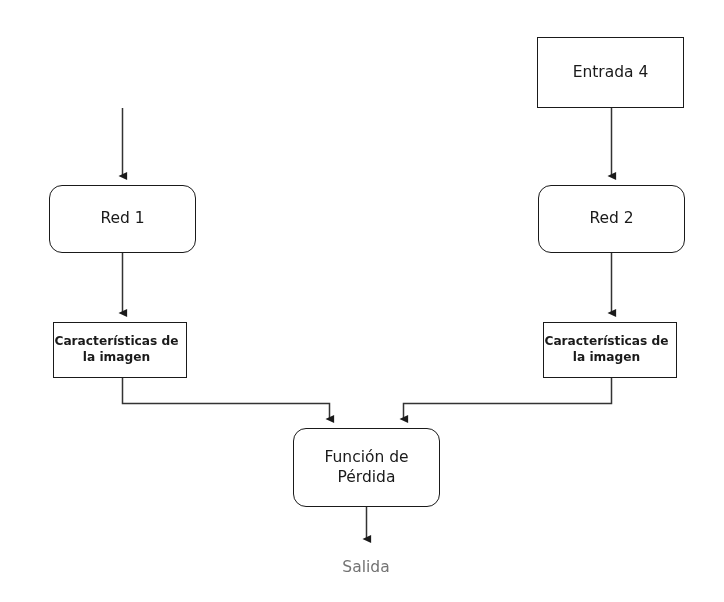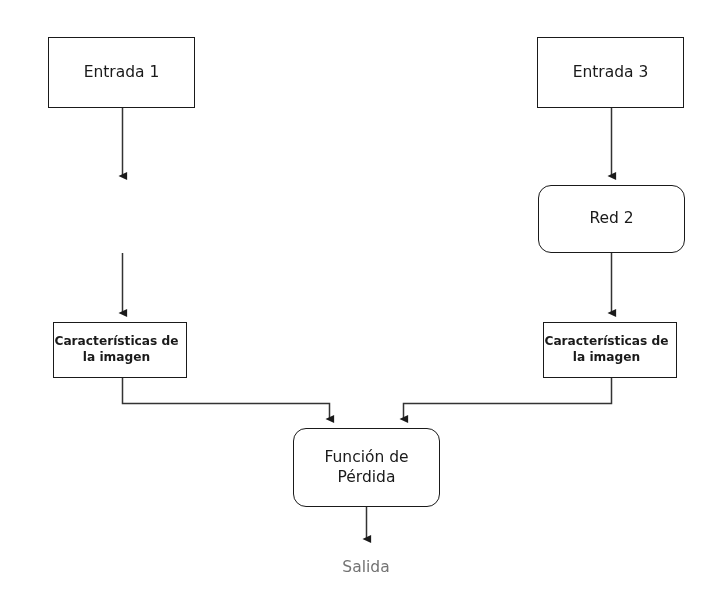--- a/index.html
+++ b/index.html
@@ -85,28 +85,28 @@
       <line x1="611.5" y1="253" x2="611.5" y2="313" marker-end="url(#ah)"></line>
 
       <path d="M122.5,378 L122.5,403.5 L329.5,403.5 L329.5,419" marker-end="url(#ah)"></path>
 
       <path d="M611.5,378 L611.5,403.5 L403.5,403.5 L403.5,419" marker-end="url(#ah)"></path>
 
       <line x1="366.5" y1="495" x2="366.5" y2="539" marker-end="url(#ah)"></line>
     </g>
   </svg>
 
-  <div class="node rect" style="left:48px; top:37px; width:147px; height:71px;">
-    <span class="label fs-main">Entrada 1</span>
+
+  <div class="node rect" style="left:537px; top:37px; width:147px; height:71px;">
+    <span class="label fs-main">Entrada 4</span>
   </div>
 
-  <div class="node rect" style="left:537px; top:37px; width:147px; height:71px;">
-    <span class="label fs-main">Entrada 3</span>
+  <div class="node rounded" style="left:49px; top:185px; width:147px; height:68px;">
+    <span class="label fs-main">Red 1</span>
   </div>
-
 
   <div class="node rounded" style="left:538px; top:185px; width:147px; height:68px;">
     <span class="label fs-main">Red 2</span>
   </div>
 
   <div class="node rect overflow" style="left:53px; top:322px; width:134px; height:56px;">
     <span class="label fs-small">Características de
 la imagen</span>
   </div>
 

